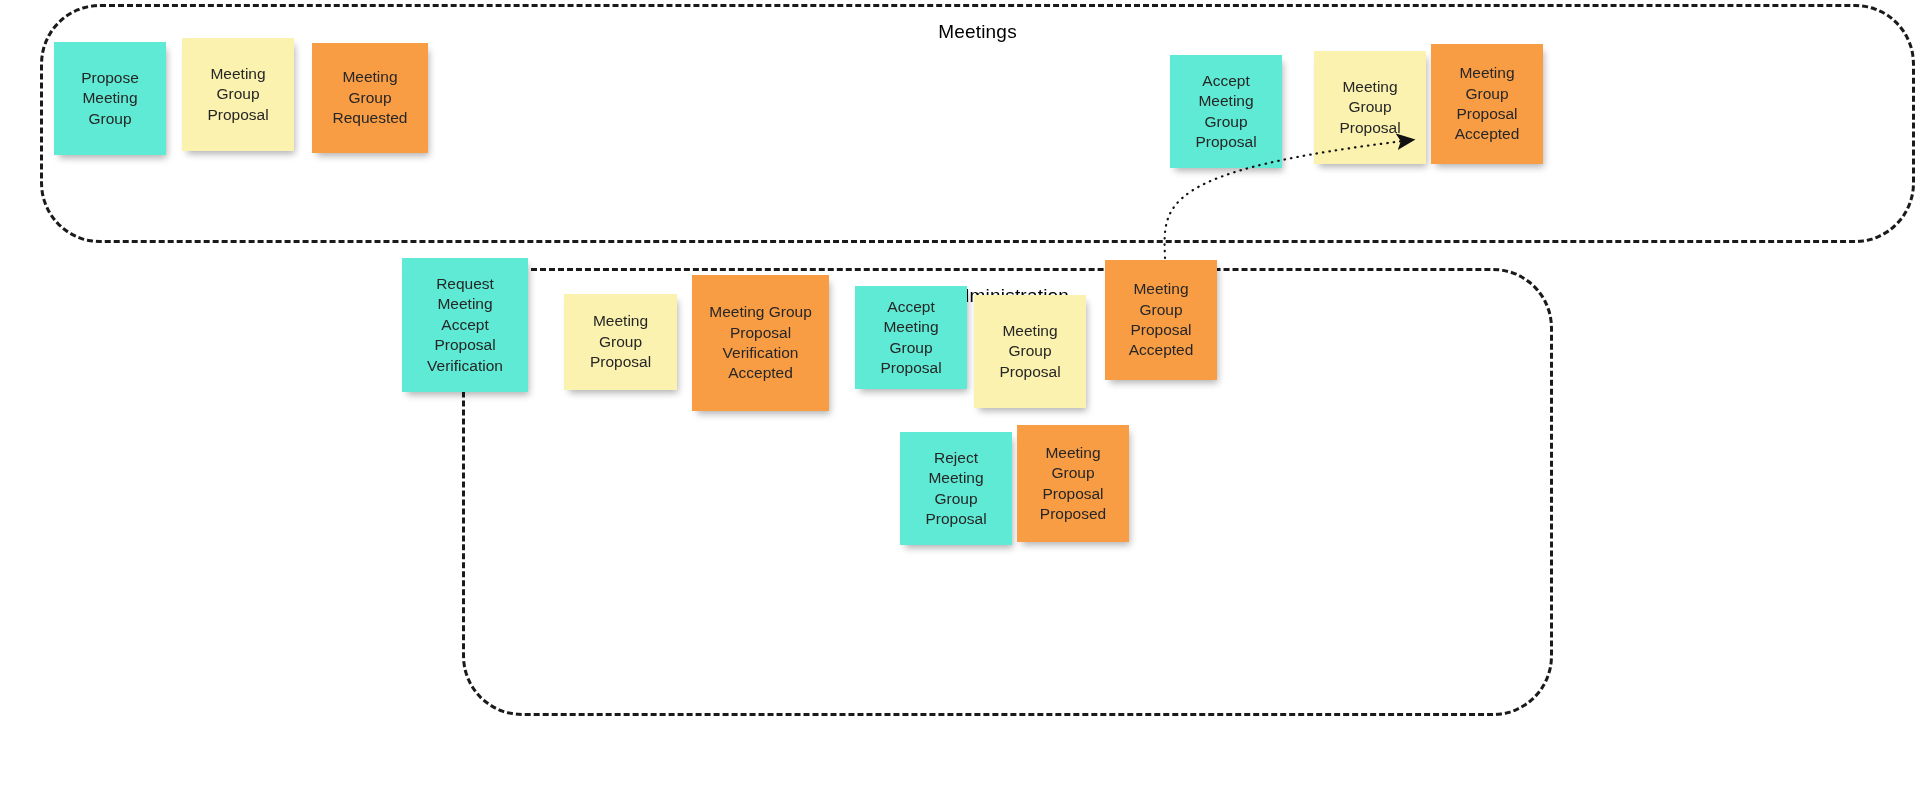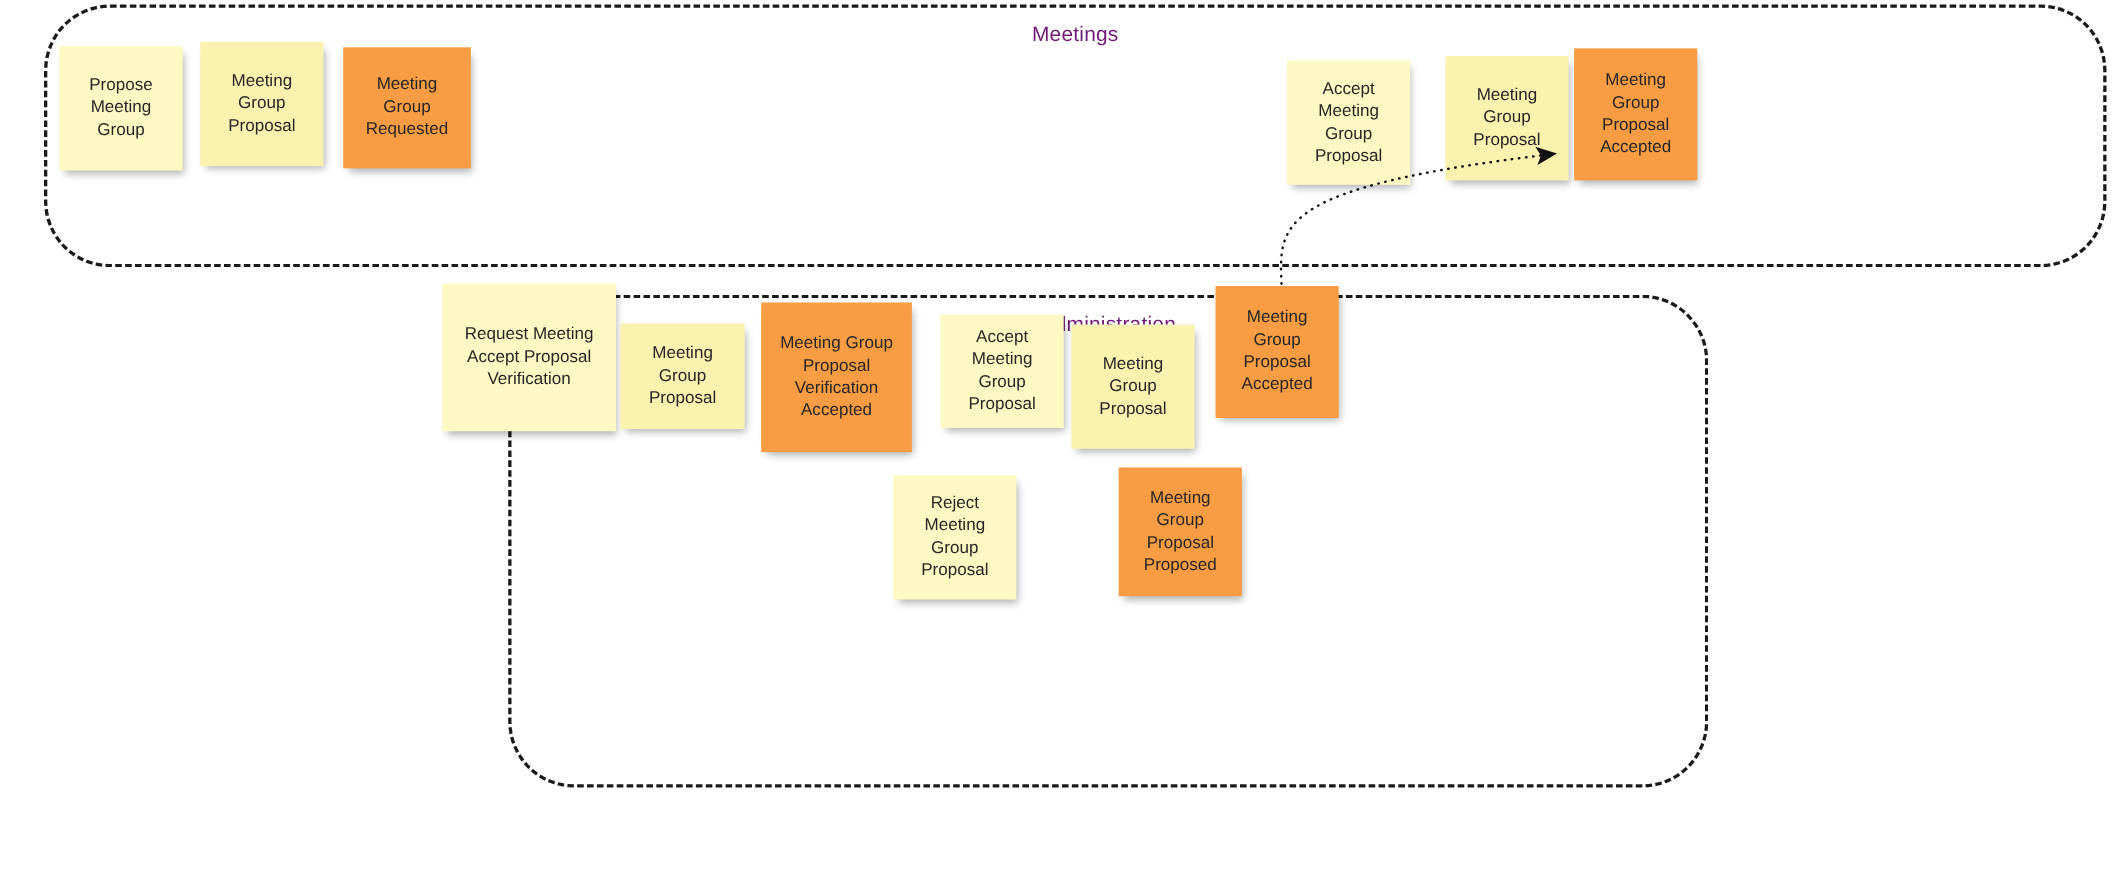--- a/index.html
+++ b/index.html
@@ -28,21 +28,21 @@
     box-sizing: border-box;
     background: transparent;
   }
   .group-title {
     position: absolute;
     top: 14px;
     left: 0;
     right: 0;
     text-align: center;
     font-size: 19px;
-    color: #701a75;
+    color: #000000;
     letter-spacing: 0.2px;
     font-family: "Liberation Sans", sans-serif;
   }
 
   
   .card {
     position: absolute;
     box-sizing: border-box;
     display: flex;
     align-items: center;
@@ -50,21 +50,21 @@
     text-align: center;
     color: #262626;
     font-size: 15.5px;
     line-height: 1.32;
     padding: 6px 8px;
     box-shadow: 3px 5px 7px -2px rgba(0,0,0,0.30);
     font-family: "Liberation Sans", sans-serif;
     user-select: none;
   }
   .card span { display: block; width: 100%; }
-  .card.blue   { background: #fef9c3; }
+  .card.blue   { background: #5eead4; }
   .card.yellow { background: #fbf2b0; }
   .card.orange { background: #f99d45; }
 
   
   #connectors {
     position: absolute;
     left: 0; top: 0;
     width: 1930px;
     height: 809px;
     pointer-events: none;
@@ -121,21 +121,21 @@
         </div>
       </div>
       <div class="card orange" style="left: 1431px; top: 44px; width: 112px; height: 120px;">
         <div>
           <span>Meeting</span>
           <span>Group</span>
           <span>Proposal</span>
           <span>Accepted</span>
         </div>
       </div>
-      <div class="card blue" style="left: 402px; top: 258px; width: 158px; height: 134px;">
+      <div class="card blue" style="left: 402px; top: 258px; width: 126px; height: 134px;">
         <div>
           <span>Request Meeting</span>
           <span>Accept Proposal</span>
           <span>Verification</span>
         </div>
       </div>
       <div class="card yellow" style="left: 564px; top: 294px; width: 113px; height: 96px;">
         <div>
           <span>Meeting</span>
           <span>Group</span>
@@ -166,21 +166,21 @@
         </div>
       </div>
       <div class="card orange" style="left: 1105px; top: 260px; width: 112px; height: 120px;">
         <div>
           <span>Meeting</span>
           <span>Group</span>
           <span>Proposal</span>
           <span>Accepted</span>
         </div>
       </div>
-      <div class="card blue" style="left: 812px; top: 432px; width: 112px; height: 113px;">
+      <div class="card blue" style="left: 900px; top: 432px; width: 112px; height: 113px;">
         <div>
           <span>Reject</span>
           <span>Meeting</span>
           <span>Group</span>
           <span>Proposal</span>
         </div>
       </div>
       <div class="card orange" style="left: 1017px; top: 425px; width: 112px; height: 117px;">
         <div>
           <span>Meeting</span>

